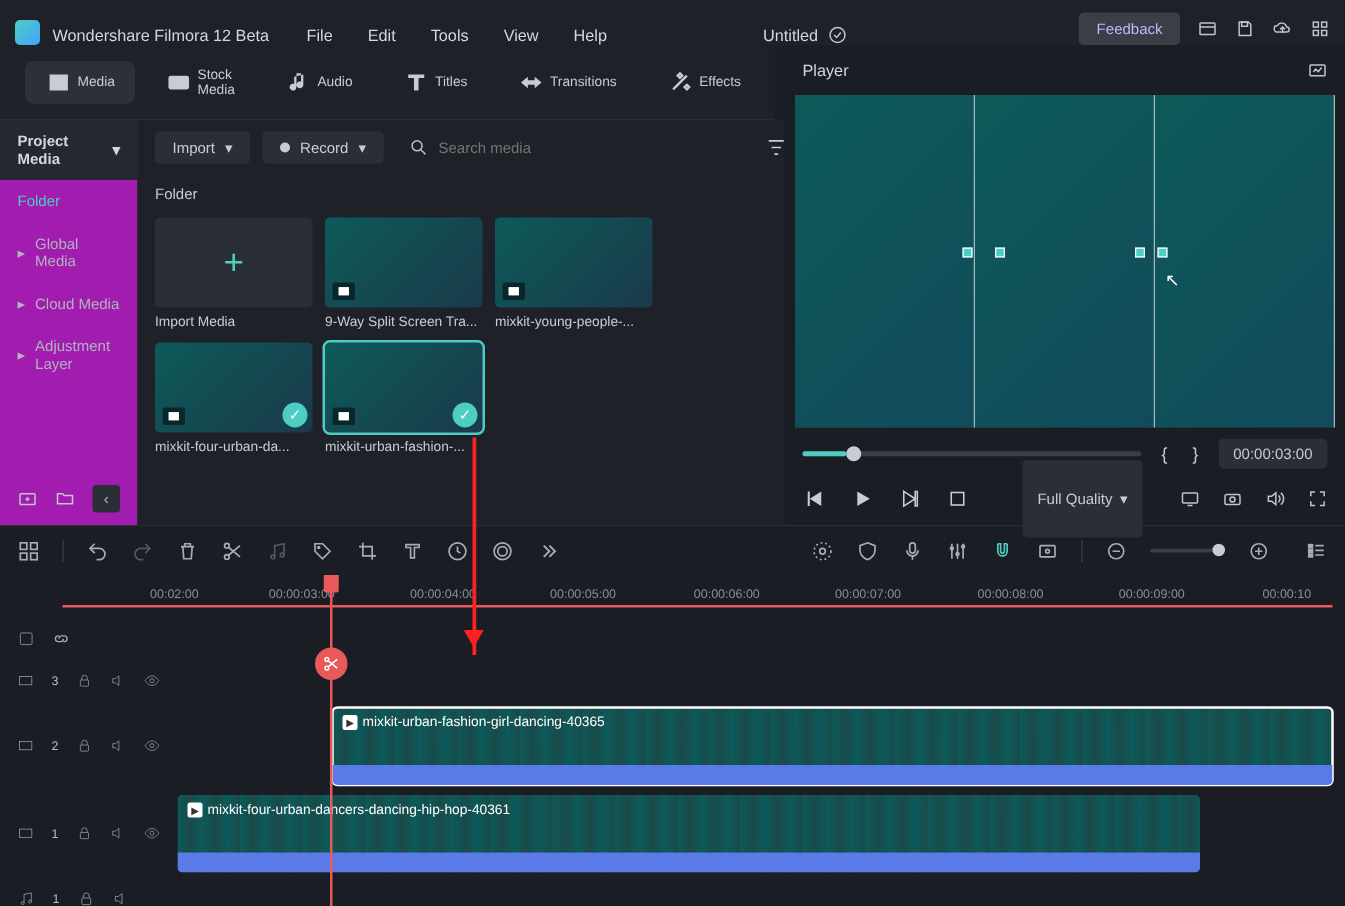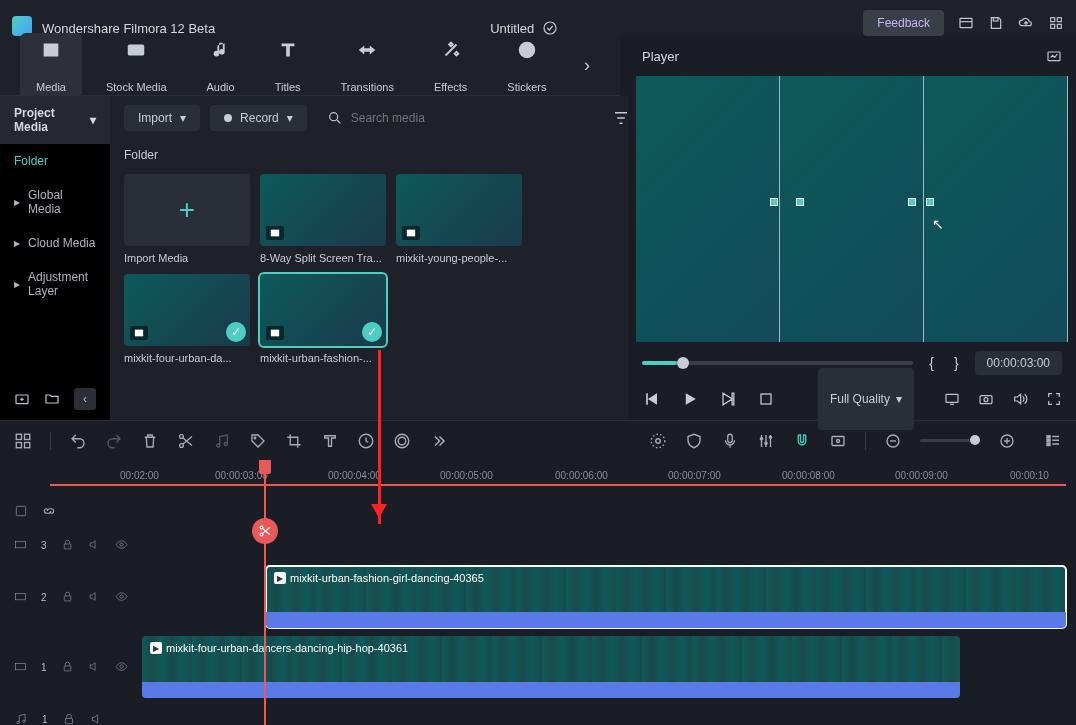--- a/index.html
+++ b/index.html
@@ -12,29 +12,29 @@
 .title-center{flex:1;display:flex;justify-content:center;align-items:center;gap:8px;margin-right:60px}
 .proj-title{font-size:13px;color:#d4d7dd}
 .title-right{display:flex;align-items:center;gap:14px}
 .feedback-btn{background:#3a3e47;padding:6px 14px;border-radius:4px;font-size:12px;color:#c4b5fd}
 .ico{width:16px;height:16px;display:inline-flex;align-items:center;justify-content:center;color:#c0c4cc}
 .ico svg{width:16px;height:16px;stroke:currentColor;fill:none;stroke-width:1.8}
 
 .top-area{display:flex;height:384px}
 .left-panel{width:620px;display:flex;flex-direction:column;background:#1e2128}
 .tab-strip{height:60px;display:flex;align-items:center;padding:0 20px;gap:8px;border-bottom:1px solid #2a2e37}
-.tab{display:flex;flex-direction:column;align-items:center;gap:20px;padding:6px 16px;border-radius:6px;cursor:pointer}
+.tab{display:flex;align-items:center;gap:4px;padding:6px 16px;border-radius:6px;cursor:pointer}
 .tab.active{background:#2d3039}
 .tab-ico{width:22px;height:22px;color:#c8ccd4}
 .tab-ico svg{width:22px;height:22px;fill:currentColor}
 .tab-lbl{font-size:11px;color:#c8ccd4}
 .tab-more{margin-left:auto;font-size:18px;color:#c8ccd4;padding:0 10px}
 
 .browser{flex:1;display:flex}
-.side{width:168px;background:#000000;display:flex;flex-direction:column}
+.side{width:168px;background:#a21caf;display:flex;flex-direction:column}
 .side-hdr{padding:10px 14px;display:flex;align-items:center;justify-content:space-between;background:#252830}
 .side-hdr span{font-size:12px;color:#d4d7dd;font-weight:600}
 .side-item{padding:10px 14px;font-size:12px;color:#b0b4bc;display:flex;align-items:center;gap:8px;cursor:pointer}
 .side-item.active{color:#4ecdc4}
 .side-foot{margin-top:auto;padding:10px 14px;display:flex;gap:14px;align-items:center}
 .side-foot .pgn{margin-left:auto;width:22px;height:22px;background:#2a2e37;border-radius:3px;display:flex;align-items:center;justify-content:center}
 
 .content{flex:1;display:flex;flex-direction:column;background:#1e2128}
 .toolbar{height:44px;display:flex;align-items:center;padding:0 14px;gap:10px}
 .dd{background:#2a2e37;padding:6px 14px;border-radius:4px;display:flex;align-items:center;gap:8px;font-size:12px;color:#c8ccd4}
@@ -107,20 +107,27 @@
 
 .arrow-anno{position:absolute;left:378px;top:350px;width:3px;height:174px;background:#ff2020;z-index:100}
 .arrow-anno::after{content:'';position:absolute;bottom:-2px;left:-7px;border:8px solid transparent;border-top:14px solid #ff2020}
 </style>
 </head>
 <body>
 
 <div class="titlebar">
   <div class="logo"></div>
   <div class="app-title">Wondershare Filmora 12 Beta</div>
+  <div class="menus">
+    <span class="menu-item">File</span>
+    <span class="menu-item">Edit</span>
+    <span class="menu-item">Tools</span>
+    <span class="menu-item">View</span>
+    <span class="menu-item">Help</span>
+  </div>
   <div class="title-center">
     <span class="proj-title">Untitled</span>
     <span class="ico">
         <svg viewBox="0 0 24 24">
           <circle cx="12" cy="12" r="9"></circle>
           <path d="M8 12l3 3 5-6"></path>
         </svg>
       </span>
   </div>
   <div class="title-right">
@@ -272,21 +279,21 @@
             <span class="card-lbl">Import Media</span>
           </div>
           <div class="card">
             <div class="thumb">
                 <span class="badge">
                   <svg viewBox="0 0 24 24">
                     <rect x="2" y="4" width="20" height="16"></rect>
                   </svg>
                 </span>
               </div>
-            <span class="card-lbl">8-Way Split Screen Tra...</span>
+            <span class="card-lbl">9-Way Split Screen Tra...</span>
           </div>
           <div class="card">
             <div class="thumb">
                 <span class="badge">
                   <svg viewBox="0 0 24 24">
                     <rect x="2" y="4" width="20" height="16"></rect>
                   </svg>
                 </span>
               </div>
             <span class="card-lbl">mixkit-young-people-...</span>

